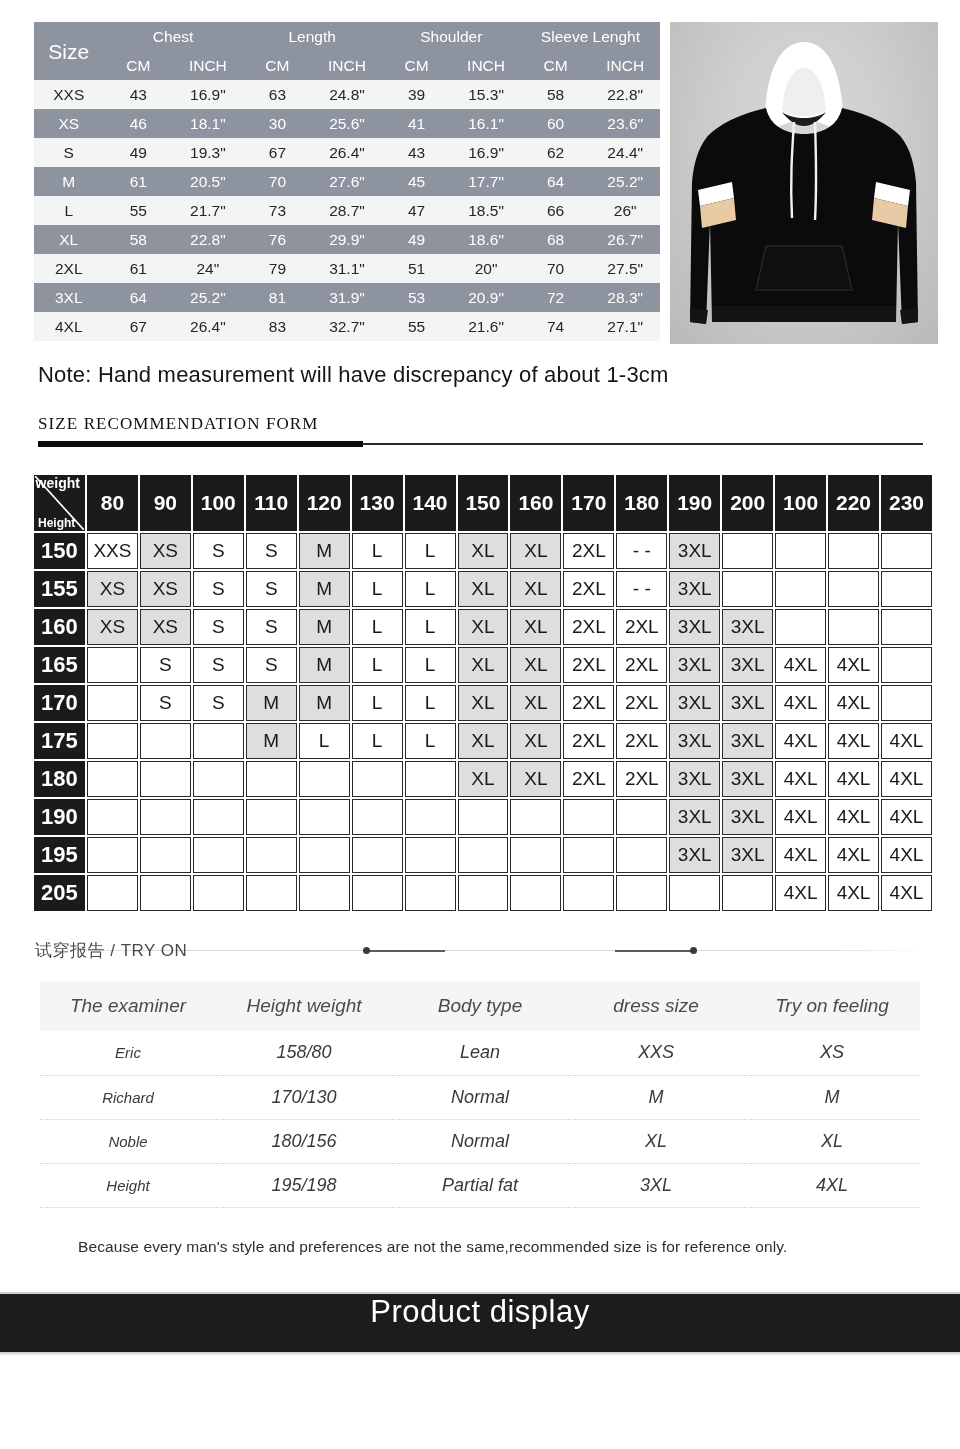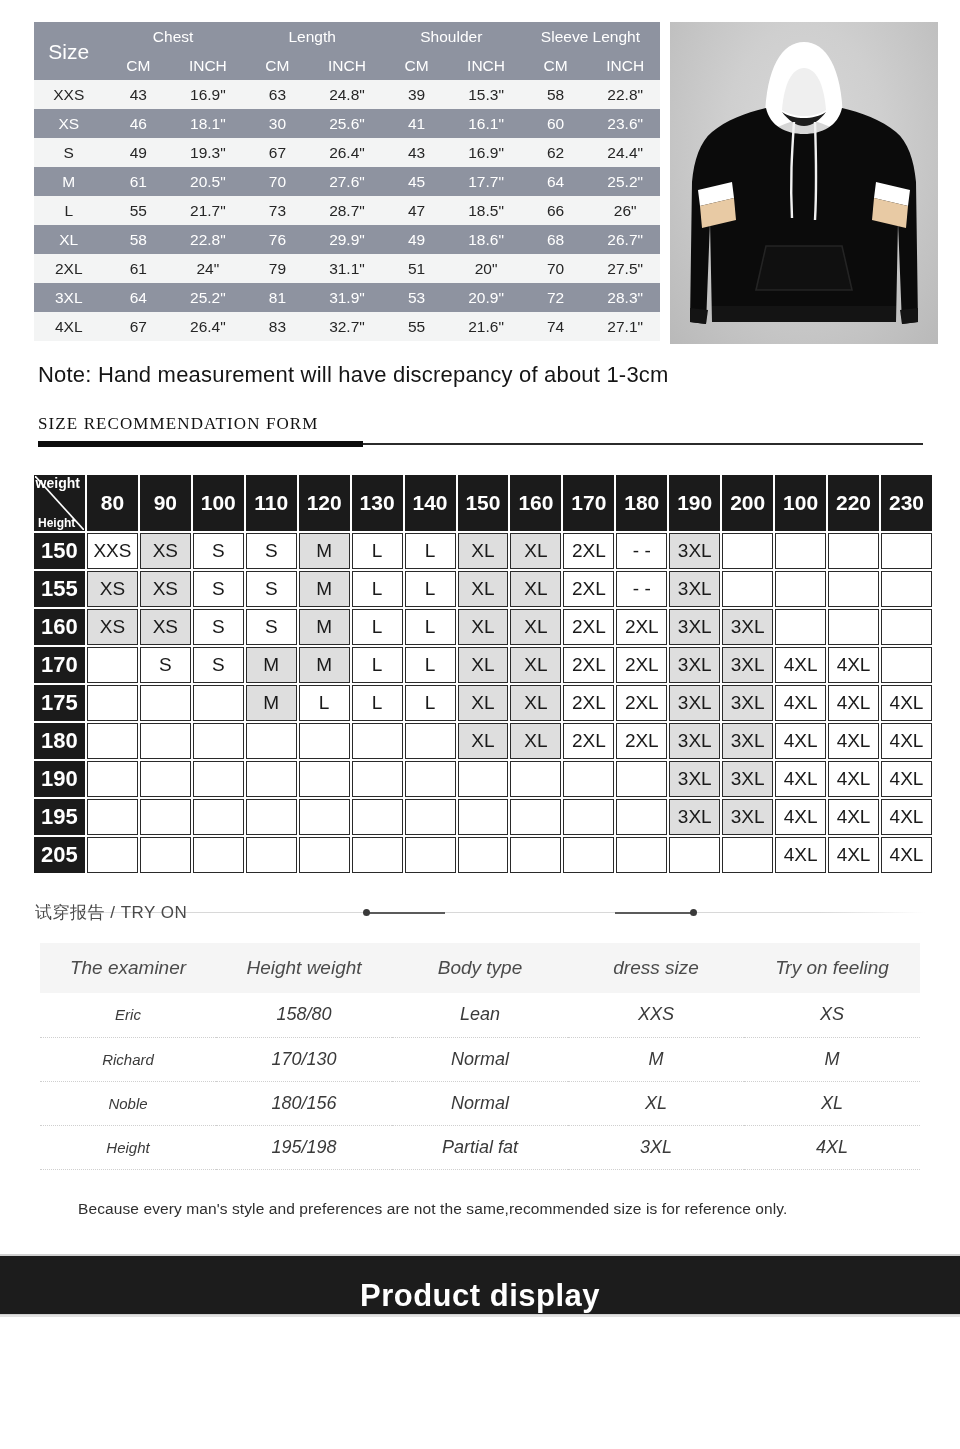--- a/index.html
+++ b/index.html
@@ -201,25 +201,24 @@
 
   
   .banner-wrap { margin: 36px 0 0 0; padding: 0; }
   .banner-rule-top { width: 100%; height: 2px; background: #d0d0d0; }
   .banner {
     width: 100%;
     height: 58px;
     background: #1c1c1c;
     color: #ffffff;
     display: flex;
-    align-items: flex-end;
+    align-items: flex-start;
     justify-content: center;
     font-size: 31px;
     letter-spacing: .5px;
-    font-weight: bold;
   }
   .banner-rule-bot { width: 100%; height: 3px; background: #e2e2e2; border-top: 1px solid #cfcfcf; }
 </style>
 </head>
 <body>
 
 <div class="top-area">
 
   <table class="size-table">
     <thead>
@@ -467,20 +466,39 @@
           <td class="shade">XL</td>
           <td class="blank">2XL</td>
           <td class="blank">2XL</td>
           <td class="shade">3XL</td>
           <td class="shade">3XL</td>
           <td class="blank"></td>
           <td class="blank"></td>
           <td class="blank"></td>
         </tr>
         <tr>
+          <td class="rowhdr">165</td>
+          <td class="blank"></td>
+          <td class="blank">S</td>
+          <td class="blank">S</td>
+          <td class="blank">S</td>
+          <td class="shade">M</td>
+          <td class="blank">L</td>
+          <td class="blank">L</td>
+          <td class="shade">XL</td>
+          <td class="shade">XL</td>
+          <td class="blank">2XL</td>
+          <td class="blank">2XL</td>
+          <td class="shade">3XL</td>
+          <td class="shade">3XL</td>
+          <td class="blank">4XL</td>
+          <td class="blank">4XL</td>
+          <td class="blank"></td>
+        </tr>
+        <tr>
           <td class="rowhdr">170</td>
           <td class="blank"></td>
           <td class="blank">S</td>
           <td class="blank">S</td>
           <td class="shade">M</td>
           <td class="shade">M</td>
           <td class="blank">L</td>
           <td class="blank">L</td>
           <td class="shade">XL</td>
           <td class="shade">XL</td>

